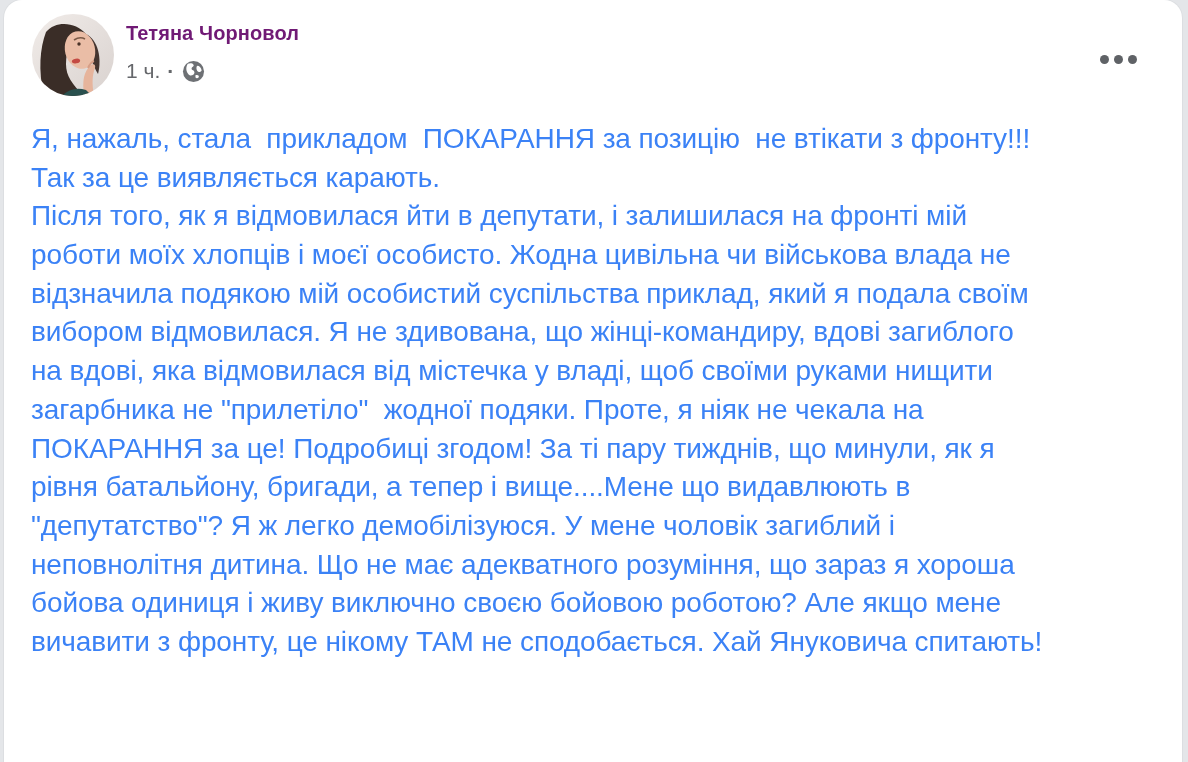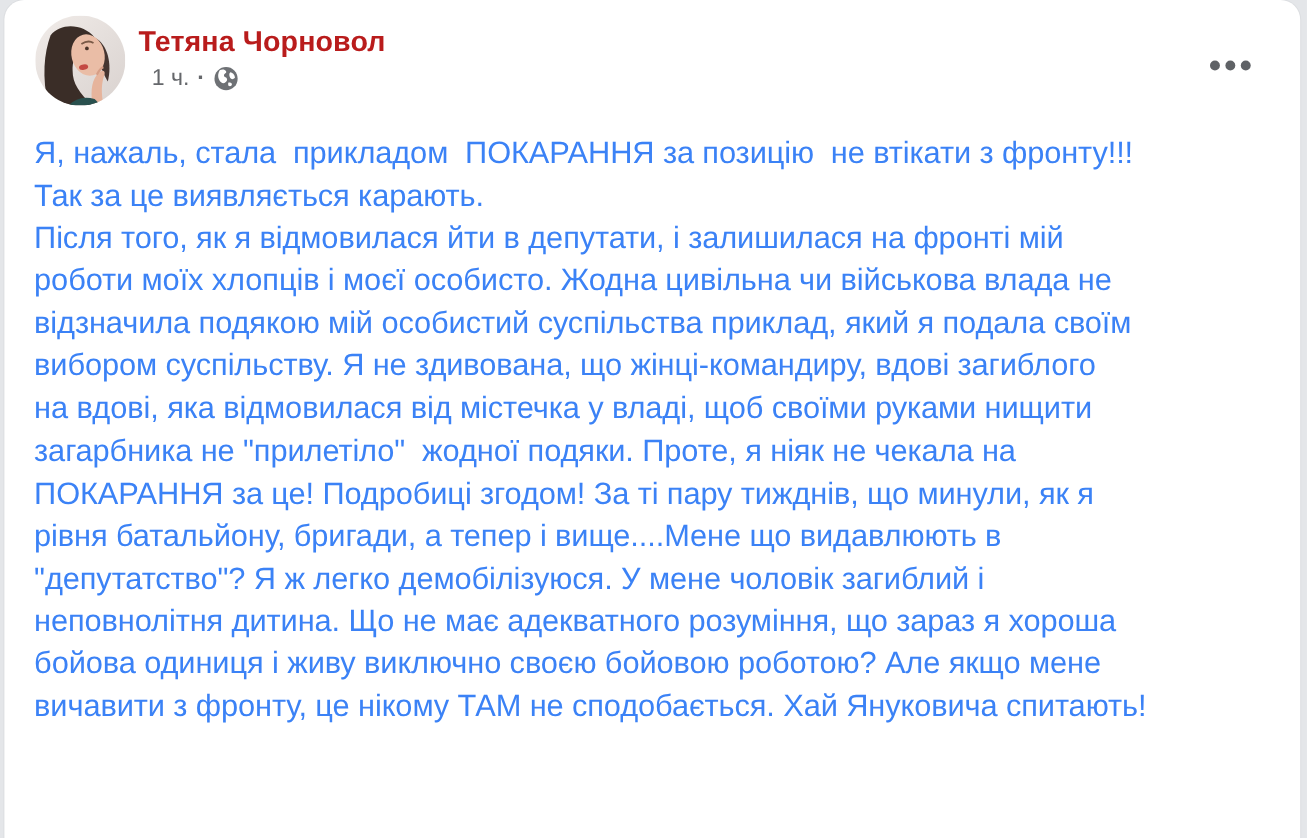--- a/index.html
+++ b/index.html
@@ -34,30 +34,30 @@
     height: 82px;
     border-radius: 50%;
     overflow: hidden;
     cursor: pointer;
   }
   .avatar svg { display: block; width: 100%; height: 100%; }
   .author-name {
     position: absolute;
     left: 122px;
     top: 22px;
-    font-size: 26px;
+    font-size: 20px;
     font-weight: 700;
-    color: #b91c1c;
+    color: #701a75;
     letter-spacing: 0.1px;
     cursor: pointer;
     white-space: nowrap;
   }
   .post-meta {
     position: absolute;
-    left: 134px;
+    left: 122px;
     top: 59px;
     display: flex;
     align-items: center;
     gap: 7px;
     font-size: 21px;
     color: #65676b;
   }
   .post-meta .sep {
     color: #65676b;
     font-weight: 700;
@@ -153,21 +153,21 @@
     </button>
 
   </div>
 
   <div class="post-text">
       <div class="post-text-line">Я, нажаль, стала  прикладом  ПОКАРАННЯ за позицію  не втікати з фронту!!!</div>
       <div class="post-text-line">Так за це виявляється карають.</div>
       <div class="post-text-line">Після того, як я відмовилася йти в депутати, і залишилася на фронті мій</div>
       <div class="post-text-line">роботи моїх хлопців і моєї особисто. Жодна цивільна чи військова влада не</div>
       <div class="post-text-line">відзначила подякою мій особистий суспільства приклад, який я подала своїм</div>
-      <div class="post-text-line">вибором суспільству. Я не здивована, що жінці-командиру, вдові загиблого</div>
+      <div class="post-text-line">вибором відмовилася. Я не здивована, що жінці-командиру, вдові загиблого</div>
       <div class="post-text-line">на вдові, яка відмовилася від містечка у владі, щоб своїми руками нищити</div>
       <div class="post-text-line">загарбника не "прилетіло"  жодної подяки. Проте, я ніяк не чекала на</div>
       <div class="post-text-line">ПОКАРАННЯ за це! Подробиці згодом! За ті пару тижднів, що минули, як я</div>
       <div class="post-text-line">рівня батальйону, бригади, а тепер і вище....Мене що видавлюють в</div>
       <div class="post-text-line">"депутатство"? Я ж легко демобілізуюся. У мене чоловік загиблий і</div>
       <div class="post-text-line">неповнолітня дитина. Що не має адекватного розуміння, що зараз я хороша</div>
       <div class="post-text-line">бойова одиниця і живу виключно своєю бойовою роботою? Але якщо мене</div>
       <div class="post-text-line">вичавити з фронту, це нікому ТАМ не сподобається. Хай Януковича спитають!</div>
     </div>
 

